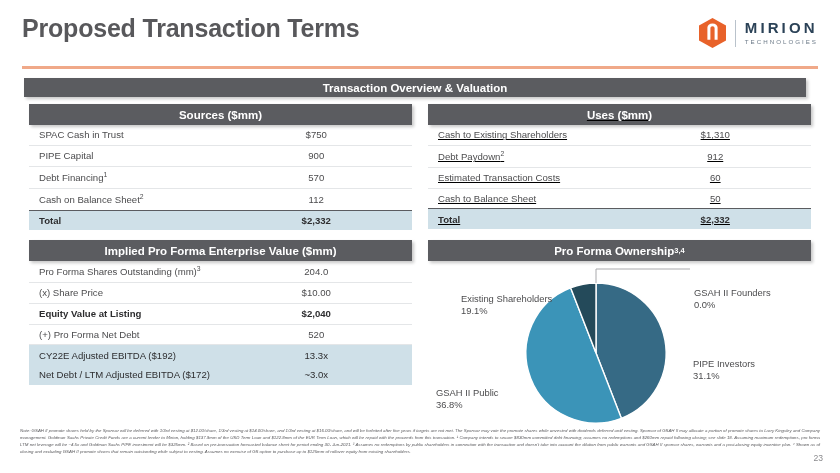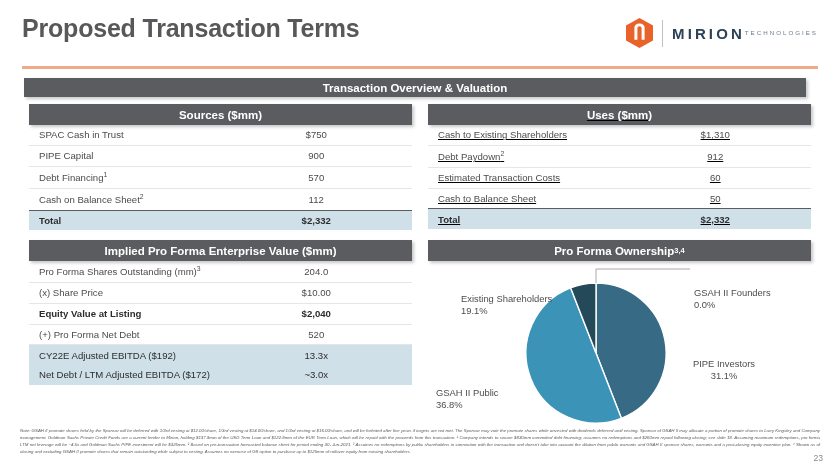--- a/index.html
+++ b/index.html
@@ -16,21 +16,21 @@
     position: absolute; left: 22px; top: 14px;
     font-size: 25px; font-weight: bold; color: #58585b;
     letter-spacing: -0.2px;
   }
   .logo-wrap {
     position: absolute; right: 22px; top: 18px;
     display: flex; align-items: center; gap: 9px;
   }
   .logo-mark { width: 27px; height: 30px; display: block; }
   .logo-divider { width: 1px; height: 27px; background: #b9c2cb; }
-  .logo-text { display: flex; flex-direction: row; line-height: 1; }
+  .logo-text { display: flex; flex-direction: column; line-height: 1; }
   .logo-main {
     font-size: 15px; font-weight: bold; color: #2b4257;
     letter-spacing: 3.1px;
   }
   .logo-sub {
     font-size: 6.2px; color: #6d7b89; letter-spacing: 2.0px;
     margin-top: 4px;
   }
   .accent-rule {
     position: absolute; left: 22px; top: 66px;
@@ -83,21 +83,21 @@
   table.fin tr.nb td { border-bottom: none; }
   table.fin td sup { font-size: 6.8px; vertical-align: super; }
 
   
   .chart-area { position: relative; width: 383px; height: 170px; }
   .chart-svg { position: absolute; left: 0; top: 0; }
   .pie-label {
     position: absolute; font-size: 9.4px; color: #4c4c4e;
     line-height: 1.28; text-align: center; white-space: nowrap;
   }
-  .lbl-pipe      { left: 265px; top: 97px;  text-align: center; }
+  .lbl-pipe      { left: 265px; top: 97px;  text-align: left; }
   .lbl-public    { left: 8px;   top: 126px; text-align: left; }
   .lbl-existing  { left: 33px;  top: 32px;  text-align: left; }
   .lbl-founders  { left: 266px; top: 26px;  text-align: left; }
 
   
   .footnote {
     position: absolute; left: 20px; top: 427px; width: 800px;
     font-size: 4.35px; line-height: 1.63; color: #59595c;
     font-style: italic; text-align: justify;
   }

